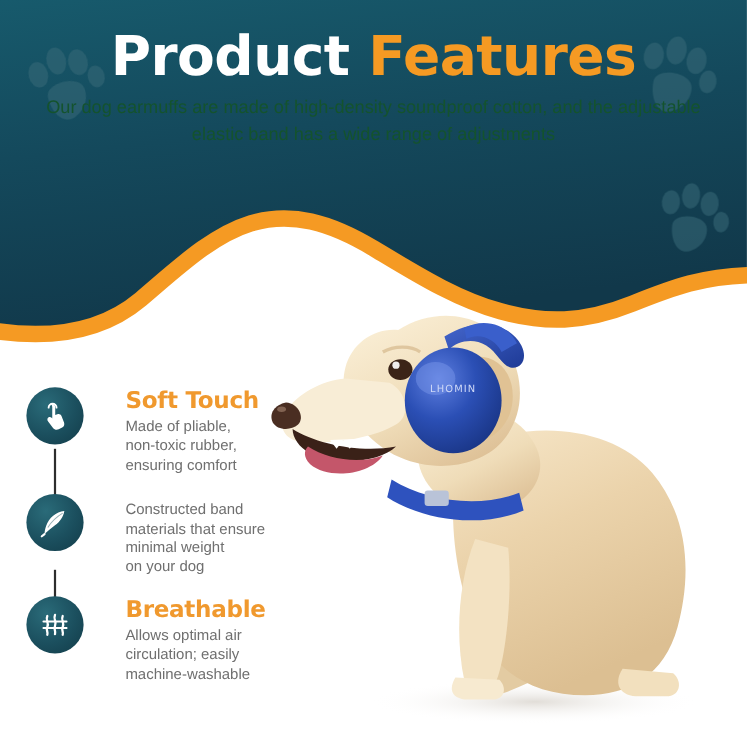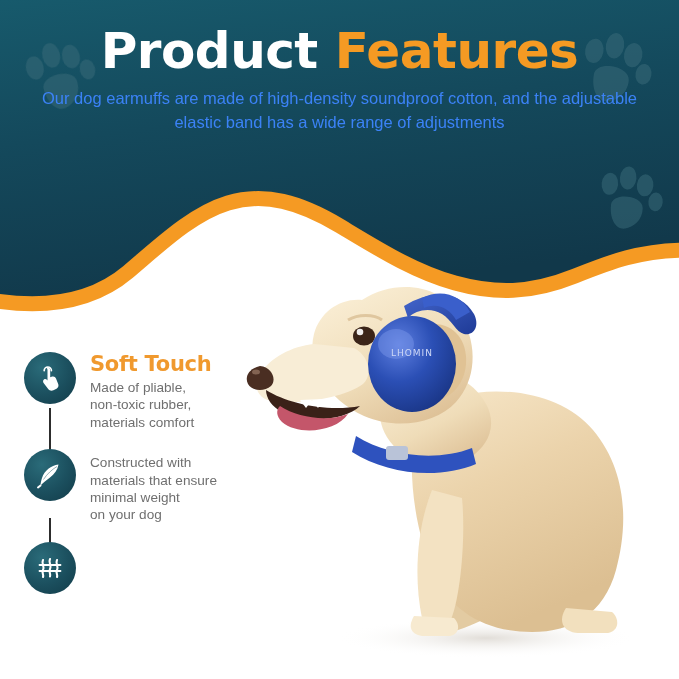--- a/index.html
+++ b/index.html
@@ -19,31 +19,31 @@
   #title{
     margin:0;padding-top:26px;
     font-size:50px;line-height:1.02;font-weight:bold;
     letter-spacing:-0.5px;
     font-family:"DejaVu Sans", sans-serif;
   }
   #title .w1{color:#ffffff;}
   #title .w2{color:#F59A23;}
   #subtitle{
     margin:10px auto 0;width:610px;
-    color:#3b82f6;font-size:16.5px;line-height:1.45;
+    color:#14532d;font-size:16.5px;line-height:1.45;
     font-family:"Liberation Sans", sans-serif;
   }
 
   
   #dog-photo{position:absolute;left:236px;top:240px;width:443px;height:421px;z-index:4;}
   #dog-photo svg{display:block;}
 
   
   #features{position:absolute;left:22px;top:352px;width:290px;z-index:6;}
-  .feature{position:relative;display:flex;align-items:flex-start;margin-bottom:18px;}
+  .feature{position:relative;display:flex;align-items:flex-start;margin-bottom:18px;gap:24px;}
   .icon-wrap{width:56px;flex:0 0 56px;display:flex;justify-content:center;}
   .icon-circle{
     width:52px;height:52px;border-radius:50%;
     background:radial-gradient(circle at 34% 30%, #2a6b79 0%, #1b4f5e 55%, #123b48 100%);
     display:flex;align-items:center;justify-content:center;
     position:relative;z-index:3;
   }
   .icon-circle svg{display:block;}
   .feature-text{padding-left:12px;padding-top:1px;}
   .feature-title{
@@ -229,37 +229,37 @@
                      C7.7,18.7 8,17 9.2,16.3 C10.1,15.8 11.2,16 11.9,16.8
                      L12.5,17.5 L12.5,7 C12.5,5.4 10.9,4.2 12.5,4.2 Z" fill="#ffffff"></path>
             <path d="M9.2,7.6 C9.2,5.6 10.8,4 12.8,4 C14.8,4 16.4,5.6 16.4,7.6" fill="none" stroke="#ffffff" stroke-width="1.7" stroke-linecap="round"></path>
           </svg>
         </div>
       </div>
       <div class="feature-text">
         <p class="feature-title">Soft Touch</p>
         <p class="feature-desc">Made of pliable,
 non-toxic rubber,
-materials comfort</p>
+ensuring comfort</p>
       </div>
     </div>
 
     <div class="feature">
       <div class="icon-wrap">
         <div class="icon-circle">
           <svg width="30" height="30" viewBox="0 0 30 30">
             <path d="M23.5,4.5 C16,5.5 9.5,10.5 7,18 C6,21 5.5,23.5 5.5,25.5
                      C8,23 11.5,20 15,17.5 C19.5,14.2 22.5,10 23.5,4.5 Z" fill="#ffffff"></path>
             <path d="M22,6.5 C17,9.5 12,14 8.5,19.5" stroke="#1b4f5e" stroke-width="1" fill="none" opacity="0.45"></path>
             <path d="M5.5,25.5 L3,27.5" stroke="#ffffff" stroke-width="2" stroke-linecap="round"></path>
           </svg>
         </div>
       </div>
       <div class="feature-text">
-        <p class="feature-desc">Constructed with
+        <p class="feature-desc">Constructed band
 materials that ensure
 minimal weight
 on your dog</p>
       </div>
     </div>
 
     <div class="feature">
       <div class="icon-wrap">
         <div class="icon-circle">
           <svg width="30" height="30" viewBox="0 0 30 30">
@@ -268,16 +268,22 @@
               <path d="M15,6 C13,10 17,12 15,16 C13.5,19 16,20.5 15,23.5"></path>
               <path d="M22,7 C20,11 24,13 22,17 C20.5,20 23,21.5 22,24"></path>
             </g>
             <g stroke="#ffffff" stroke-width="1.8" stroke-linecap="round">
               <path d="M4.5,12 L25.5,12"></path>
               <path d="M4.5,18 L25.5,18"></path>
             </g>
           </svg>
         </div>
       </div>
+      <div class="feature-text">
+        <p class="feature-title">Breathable</p>
+        <p class="feature-desc">Allows optimal air
+circulation; easily
+machine-washable</p>
+      </div>
     </div>
 
   </div>
 </div>
 
 </body></html>

